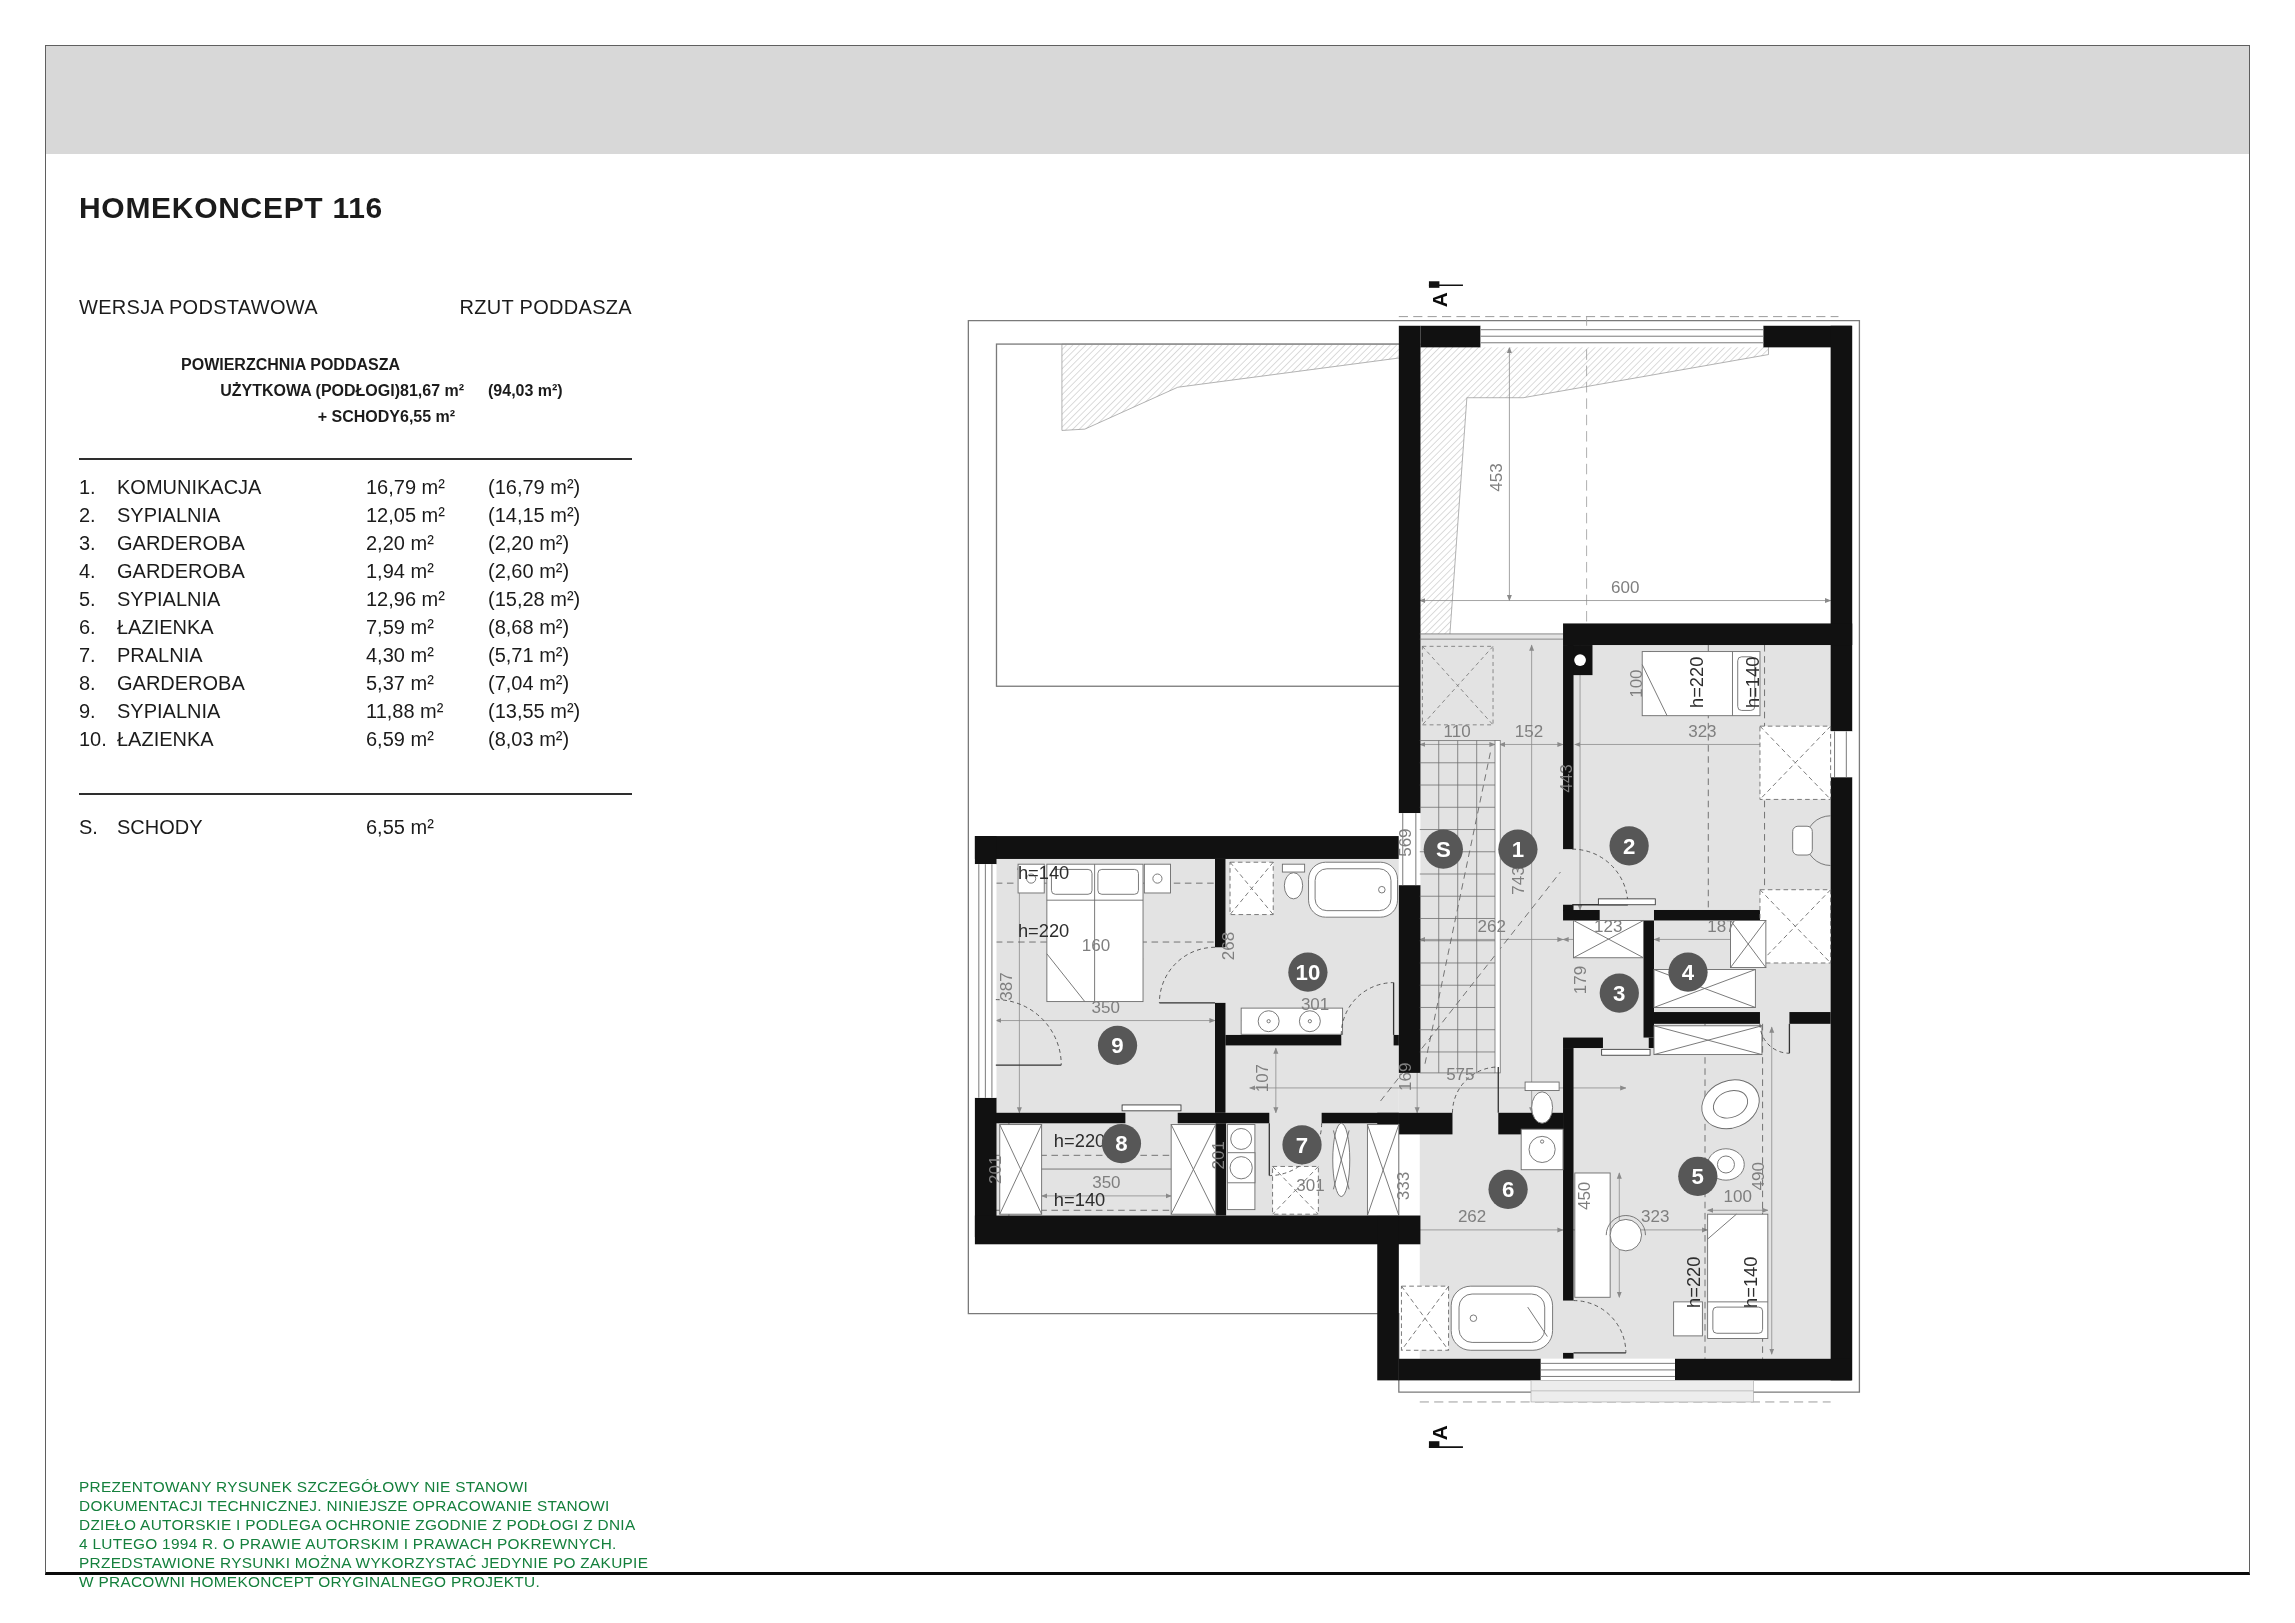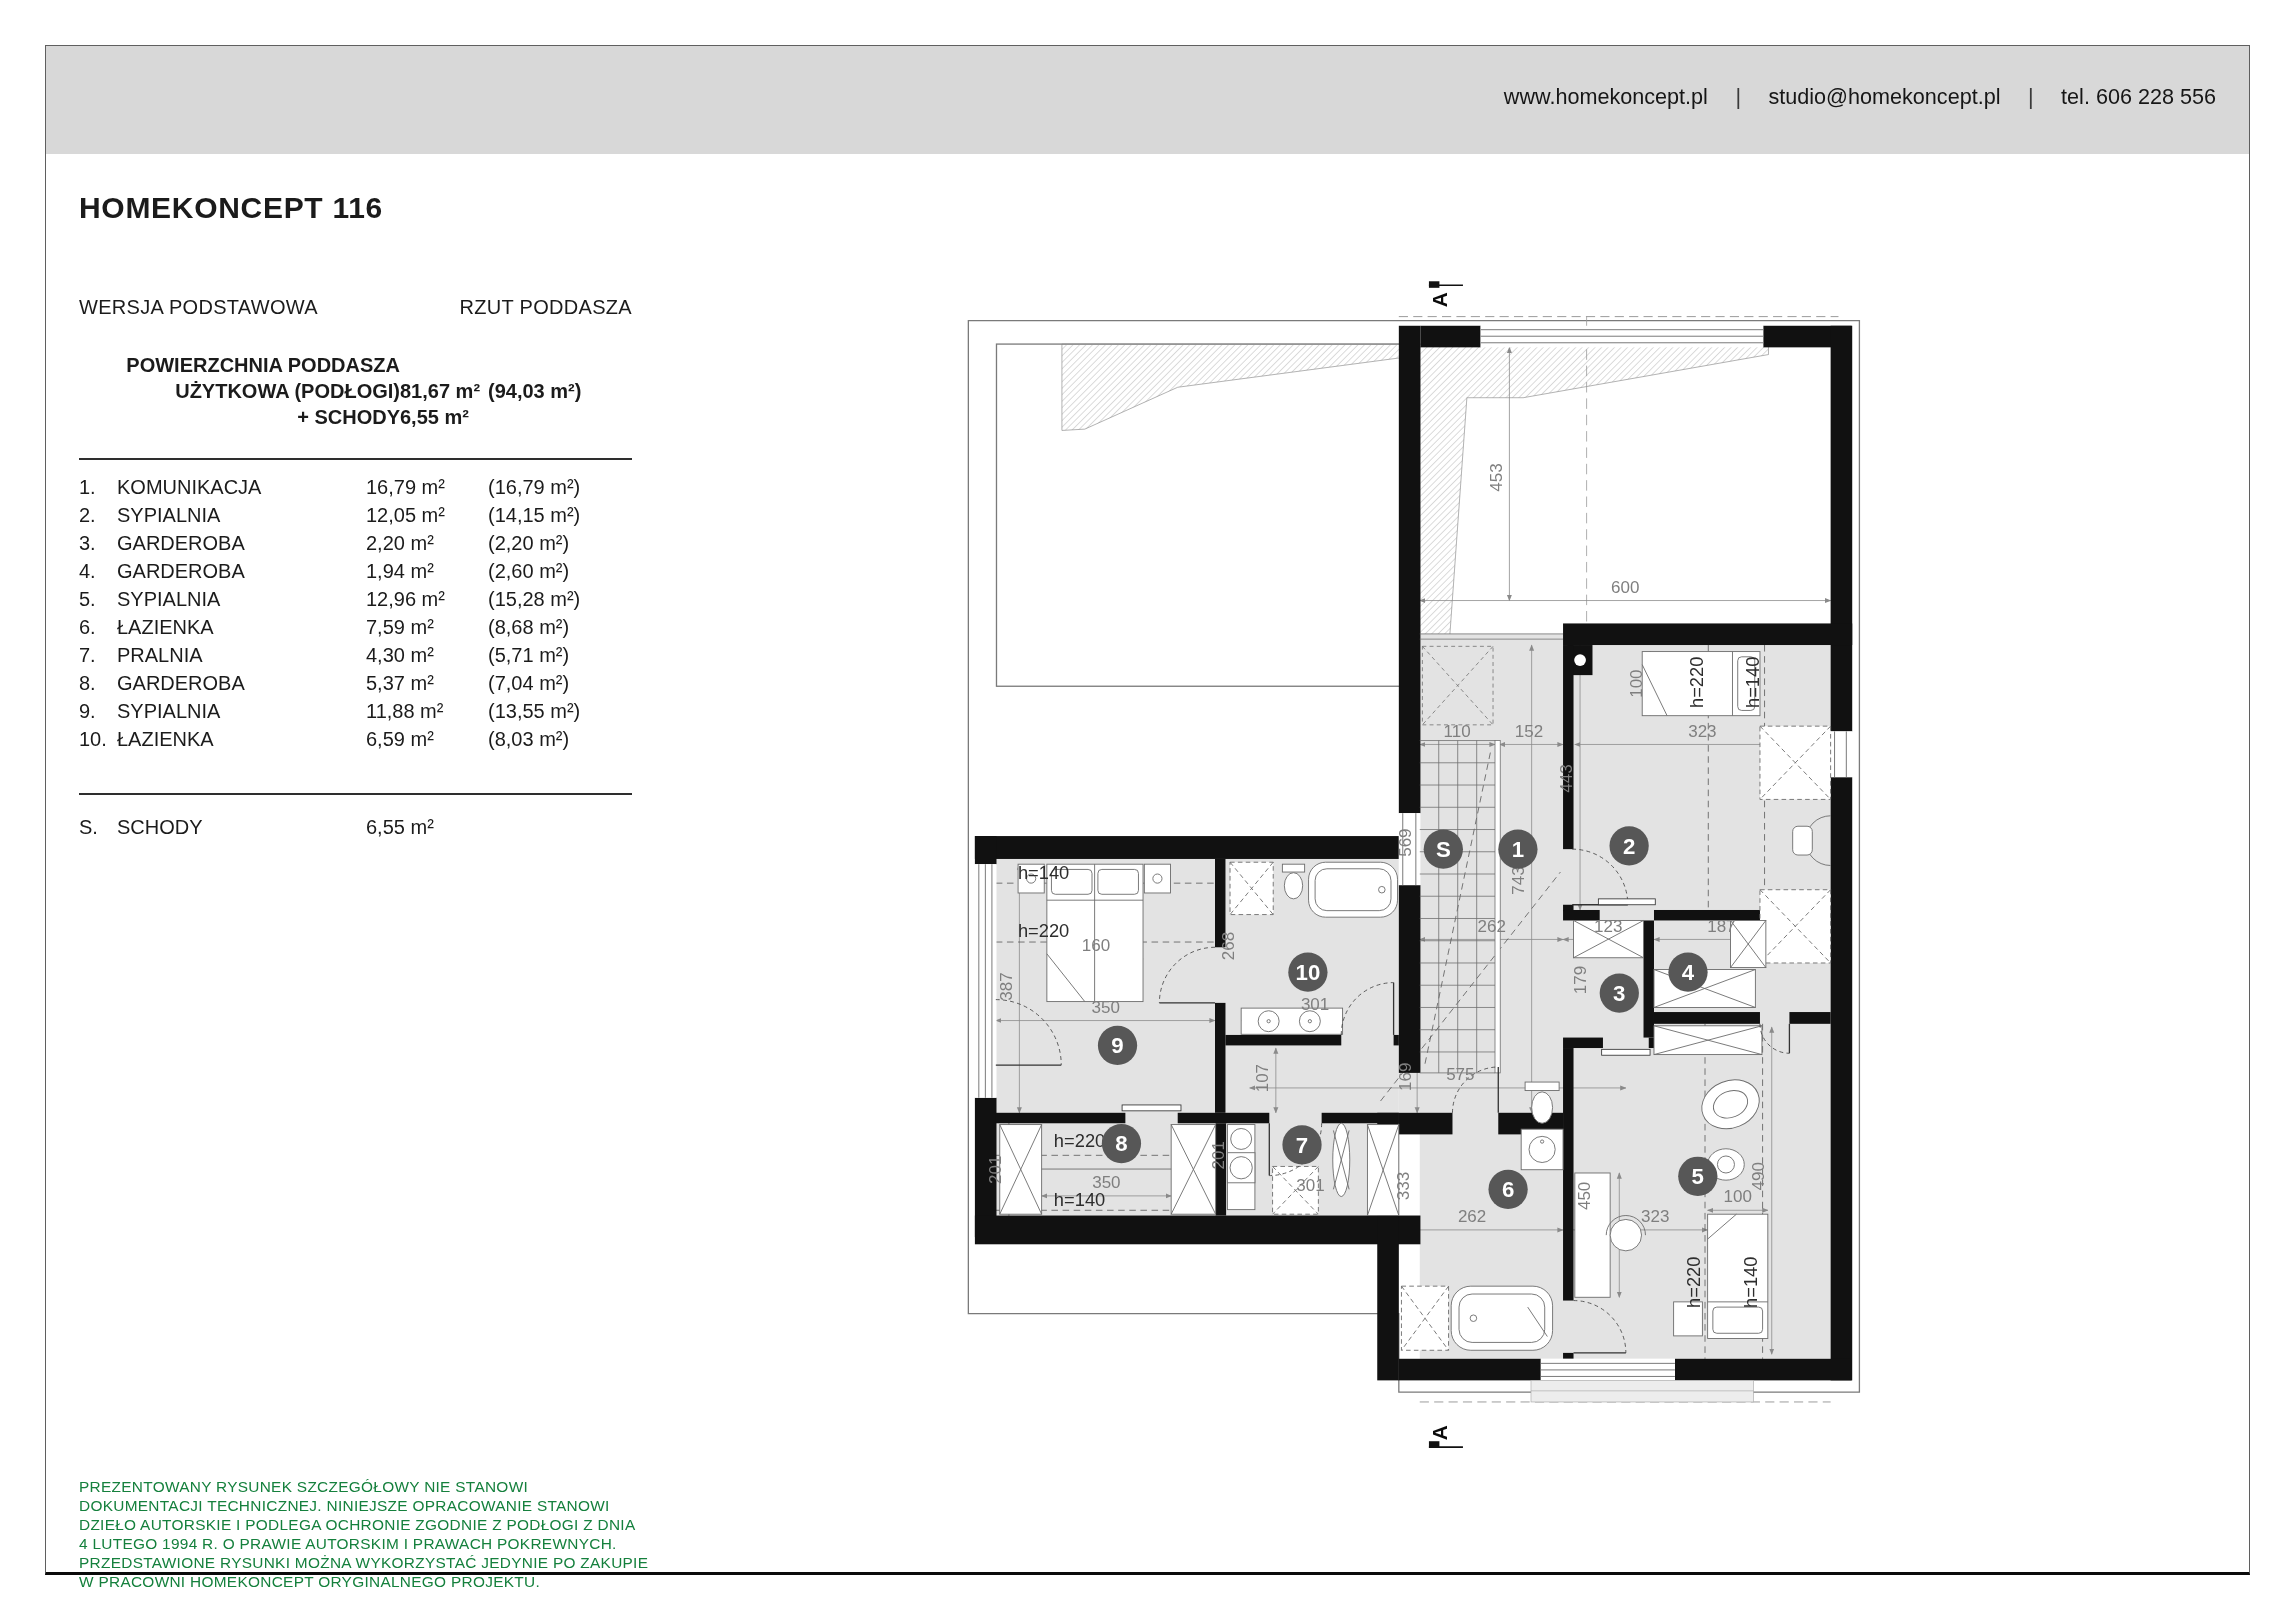--- a/index.html
+++ b/index.html
@@ -5,21 +5,21 @@
   html,body{margin:0;padding:0;background:#fff;font-family:"Liberation Sans",sans-serif;}
   #page{position:relative;width:2295px;height:1623px;overflow:hidden;background:#fff;color:#1b1b1b;}
   #frame{position:absolute;left:45px;top:45px;width:2205px;height:1530px;border:1.3px solid #5f5f5f;border-bottom:3.3px solid #0a0a0a;box-sizing:border-box;}
   #headerbar{position:absolute;left:46px;top:46px;width:2203px;height:108px;background:#d8d8d8;}
   #logo{position:absolute;left:56px;top:31px;font-size:41px;letter-spacing:15.7px;color:#262626;font-weight:400;white-space:nowrap;}
   #logo .reg{font-size:14.4px;letter-spacing:0;vertical-align:3.9px;margin-left:-9.2px;}
   #contact{position:absolute;right:33px;top:38px;font-size:21.6px;color:#161616;white-space:nowrap;}
   #contact .sep{margin:0 27.5px;color:#3a3a3a;}
   #title{position:absolute;left:79px;top:191px;font-size:30px;font-weight:700;letter-spacing:0.7px;}
   #verrow{position:absolute;left:79px;top:296px;width:553px;display:flex;justify-content:space-between;font-size:20px;letter-spacing:0.3px;}
-  #summary{position:absolute;left:79px;top:352px;width:553px;font-weight:700;font-size:20px;line-height:26px;}
+  #summary{position:absolute;left:79px;top:352px;width:553px;font-weight:700;font-size:16px;line-height:26px;}
   .srow{display:grid;grid-template-columns:321px 88px 144px;}
   .srow .c1{text-align:right;}
   .srow .c2,.srow .c3{text-align:left;}
   .rule{position:absolute;left:79px;width:553px;height:2px;background:#2e2e2e;}
   #room-rows{position:absolute;left:79px;top:476px;width:553px;font-size:20px;}
   .rrow{display:grid;grid-template-columns:38px 249px 122px 144px;height:28px;align-items:baseline;}
   .rrow .num{text-align:left;}
   .rrow .area,.rrow .paren{text-align:left;}
   #srow-wrap{position:absolute;left:79px;top:816px;width:553px;font-size:20px;}
   #disclaimer-box{position:absolute;left:79px;top:1477px;font-size:15.4px;line-height:19px;font-weight:400;letter-spacing:0.3px;}
@@ -27,23 +27,20 @@
   svg text.dim{font-size:26px;fill:#7f7f7f;}
   svg text.h{font-size:28px;fill:#2d2d2d;}
   svg text.sect{font-size:32px;fill:#0a0a0a;font-weight:700;}
   svg text.marker{font-size:34px;fill:#ffffff;font-weight:700;}
 </style>
 </head>
 <body>
 
 <div id="page">
   <div id="headerbar">
-    <div id="contact">
-      <span>www.homekoncept.pl</span><span class="sep">|</span><span>studio@homekoncept.pl</span><span class="sep">|</span><span>tel. 606 228 556</span>
-    </div>
   </div>
   <div id="frame"></div>
 
   <div id="title">HOMEKONCEPT 116</div>
 
   <div id="verrow">
     <span>WERSJA PODSTAWOWA</span>
     <span>RZUT PODDASZA</span>
   </div>
 

